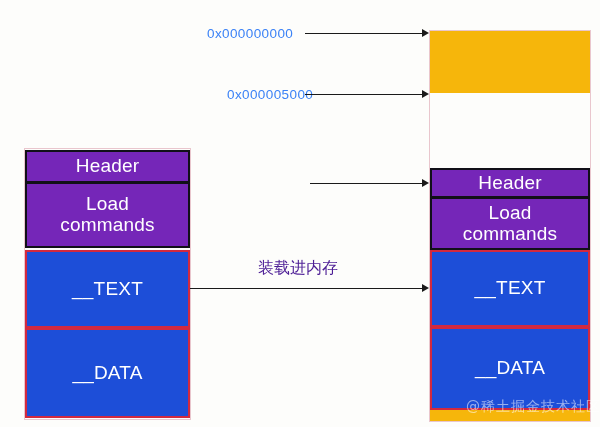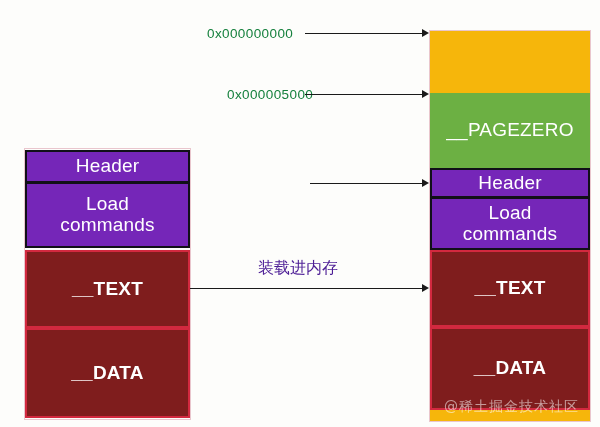--- a/index.html
+++ b/index.html
@@ -28,23 +28,22 @@
     line-height: 1.08;
     font-size: 19px;
     letter-spacing: 0.2px;
     white-space: pre-line;
   }
   .block.purple {
     background: #7526B8;
     border: 2px solid #111018;
   }
   .block.blue {
-    background: #7f1d1d;
+    background: #1d4ed8;
     border: 2px solid #d2293f;
-    font-weight: bold;
   }
   .block.green {
     background: #6CB043;
     border: none;
   }
   .block.yellow {
     background: #F6B60B;
     border: none;
   }
 
@@ -53,21 +52,21 @@
     position: absolute;
     box-sizing: border-box;
     border: 1px solid #e9c6cd;
     pointer-events: none;
   }
 
   
   .addr {
     position: absolute;
     font-size: 13.5px;
-    color: #15803d;
+    color: #3b82f6;
     letter-spacing: 0.4px;
     white-space: nowrap;
   }
   .addr.red { color: #d6453f; }
 
   
   .arrow-line {
     position: absolute;
     height: 0;
     border-top: 1.4px solid #1a1a1a;
@@ -113,34 +112,33 @@
 commands</div>
 
   <div class="block blue" style="left:25px; top:250px; width:165px; height:78px;">__TEXT</div>
 
   <div class="block blue" style="left:25px; top:328px; width:165px; height:90px;">__DATA</div>
 
   <div class="col-frame" style="left:429px; top:30px; width:162px; height:392px;"></div>
 
   <div class="block yellow" style="left:430px; top:31px; width:160px; height:62px;"></div>
 
-  <div class="block green" style="left:430px; top:93px; width:160px; height:75px;">__PAGEZERO</div>
 
   <div class="block purple" style="left:430px; top:168px; width:160px; height:30px;">Header</div>
 
   <div class="block purple" style="left:430px; top:197px; width:160px; height:53px;">Load
 commands</div>
 
   <div class="block blue" style="left:430px; top:250px; width:160px; height:77px;">__TEXT</div>
 
   <div class="block blue" style="left:430px; top:327px; width:160px; height:83px;">__DATA</div>
 
   <div class="block yellow" style="left:430px; top:410px; width:160px; height:11px;"></div>
 
-  <div class="watermark" style="left:444px; top:398px;text-align:right;">@稀土掘金技术社区</div>
+  <div class="watermark" style="left:466px; top:398px;text-align:right;">@稀土掘金技术社区</div>
 
   <div class="addr" style="left:207px; top:26px;">0x000000000</div>
   <div class="arrow-line" style="left:305px; top:33px; width:118px;"></div>
   <div class="arrow-head" style="left:422px; top:28.5px;"></div>
 
   <div class="addr" style="left:207px; top:87px;margin-left:20px;">0x000005000</div>
   <div class="arrow-line" style="left:305px; top:94px; width:118px;"></div>
   <div class="arrow-head" style="left:422px; top:89.5px;"></div>
 
   <div class="arrow-line" style="left:310px; top:183px; width:113px;"></div>

